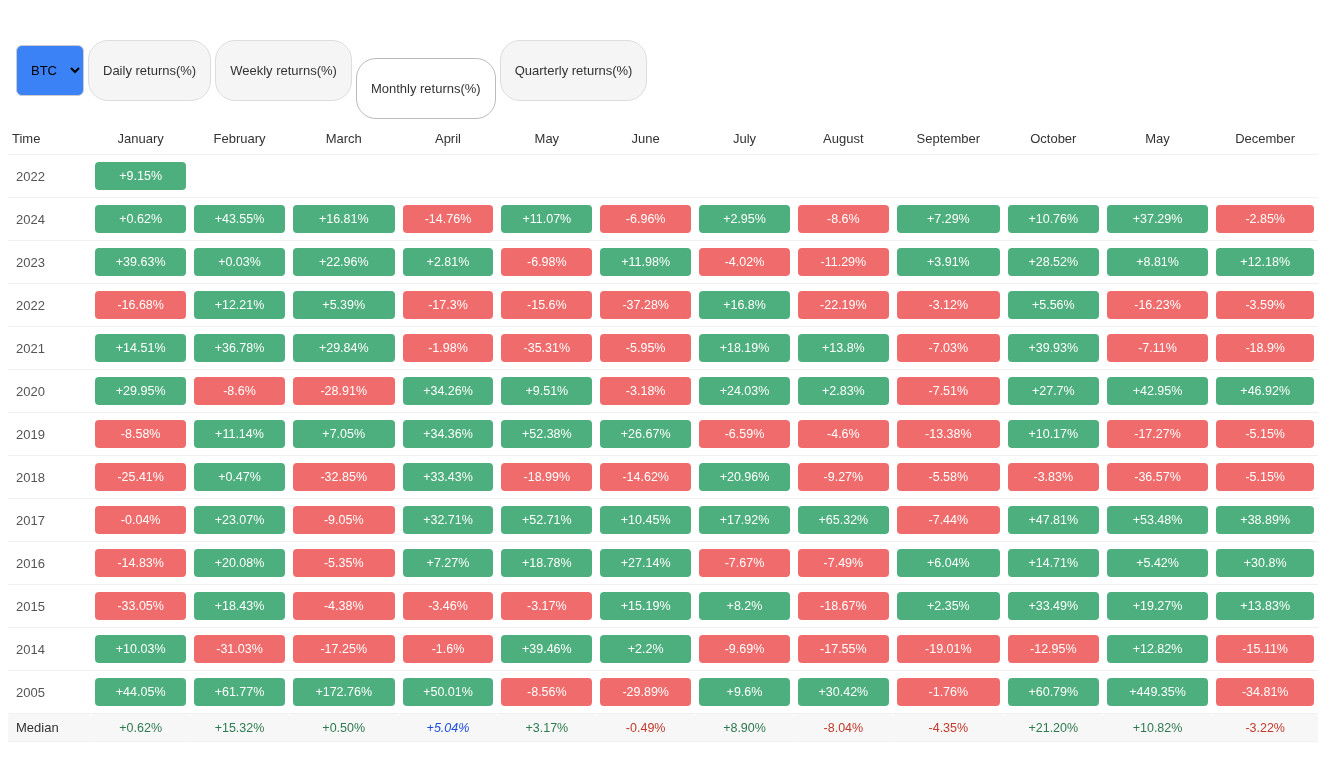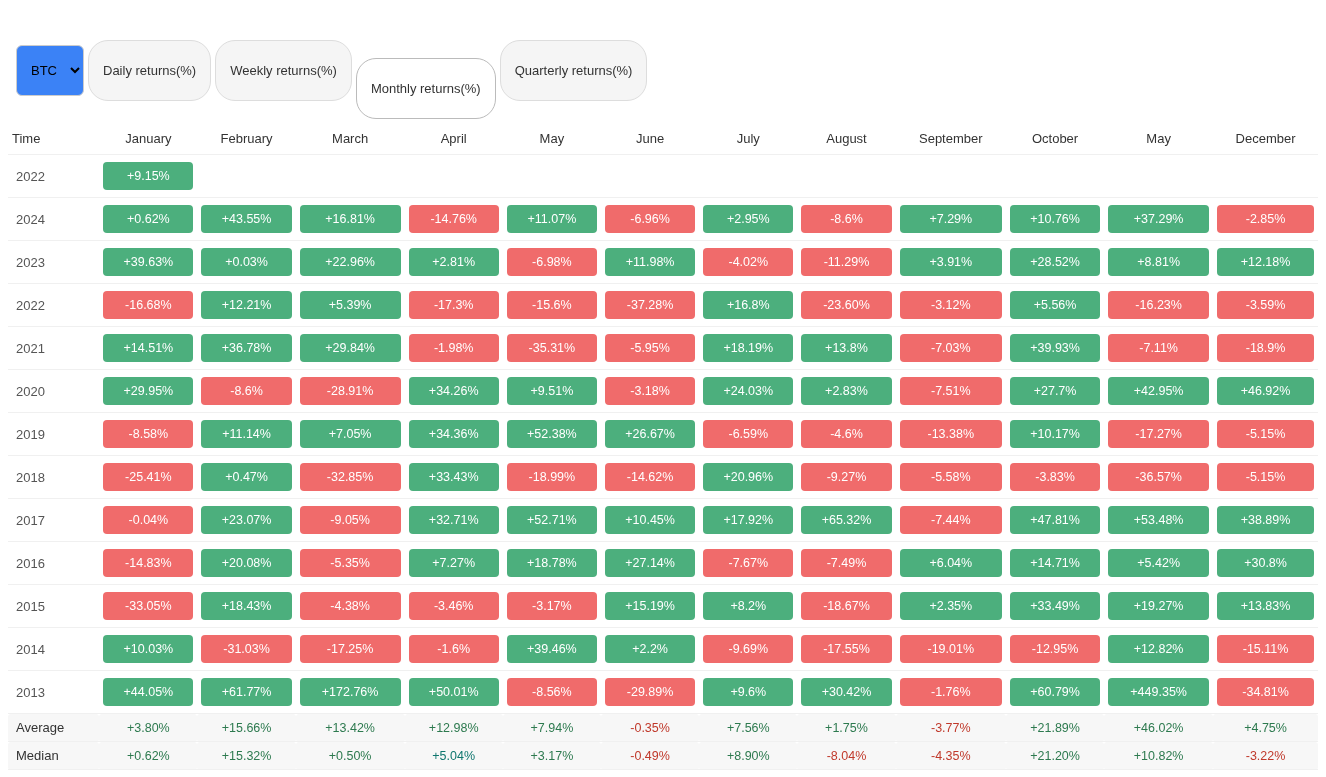--- a/index.html
+++ b/index.html
@@ -174,21 +174,21 @@
           <td>
             <span class="cell neg">-15.6%</span>
           </td>
           <td>
             <span class="cell neg">-37.28%</span>
           </td>
           <td>
             <span class="cell pos">+16.8%</span>
           </td>
           <td>
-            <span class="cell neg">-23.60%</span>
+            <span class="cell neg">-22.19%</span>
           </td>
           <td>
             <span class="cell neg">-3.12%</span>
           </td>
           <td>
             <span class="cell pos">+5.56%</span>
           </td>
           <td>
             <span class="cell neg">-16.23%</span>
           </td>
@@ -502,21 +502,21 @@
             <span class="cell neg">-12.95%</span>
           </td>
           <td>
             <span class="cell pos">+12.82%</span>
           </td>
           <td>
             <span class="cell neg">-15.11%</span>
           </td>
         </tr>
         <tr>
-          <td>2013</td>
+          <td>2005</td>
           <td>
             <span class="cell pos">+44.05%</span>
           </td>
           <td>
             <span class="cell pos">+61.77%</span>
           </td>
           <td>
             <span class="cell pos">+172.76%</span>
           </td>
           <td>
@@ -539,42 +539,27 @@
           </td>
           <td>
             <span class="cell pos">+60.79%</span>
           </td>
           <td>
             <span class="cell pos">+449.35%</span>
           </td>
           <td>
             <span class="cell neg">-34.81%</span>
           </td>
-        </tr>
-        <tr class="avg-row">
-          <td>Average</td>
-          <td style="color: rgb(45, 122, 79);">+3.80%</td>
-          <td style="color: rgb(45, 122, 79);">+15.66%</td>
-          <td style="color: rgb(45, 122, 79);">+13.42%</td>
-          <td style="color: rgb(45, 122, 79);">+12.98%</td>
-          <td style="color: rgb(45, 122, 79);">+7.94%</td>
-          <td style="color: rgb(192, 57, 43);">-0.35%</td>
-          <td style="color: rgb(45, 122, 79);">+7.56%</td>
-          <td style="color: rgb(45, 122, 79);">+1.75%</td>
-          <td style="color: rgb(192, 57, 43);">-3.77%</td>
-          <td style="color: rgb(45, 122, 79);">+21.89%</td>
-          <td style="color: rgb(45, 122, 79);">+46.02%</td>
-          <td style="color: rgb(45, 122, 79);">+4.75%</td>
         </tr>
         <tr class="med-row">
           <td>Median</td>
           <td style="color: rgb(45, 122, 79);">+0.62%</td>
           <td style="color: rgb(45, 122, 79);">+15.32%</td>
           <td style="color: rgb(45, 122, 79);">+0.50%</td>
-          <td style="color: #0f766e;">+5.04%</td>
+          <td style="color: #1d4ed8; font-style: italic;">+5.04%</td>
           <td style="color: rgb(45, 122, 79);">+3.17%</td>
           <td style="color: rgb(192, 57, 43); margin-top: 44px;">-0.49%</td>
           <td style="color: rgb(45, 122, 79);">+8.90%</td>
           <td style="color: rgb(192, 57, 43);">-8.04%</td>
           <td style="color: rgb(192, 57, 43);">-4.35%</td>
           <td style="color: rgb(45, 122, 79);">+21.20%</td>
           <td style="color: rgb(45, 122, 79); margin-top: 24px;">+10.82%</td>
           <td style="color: rgb(192, 57, 43); margin-top: 36px;">-3.22%</td>
         </tr>
       </tbody>

